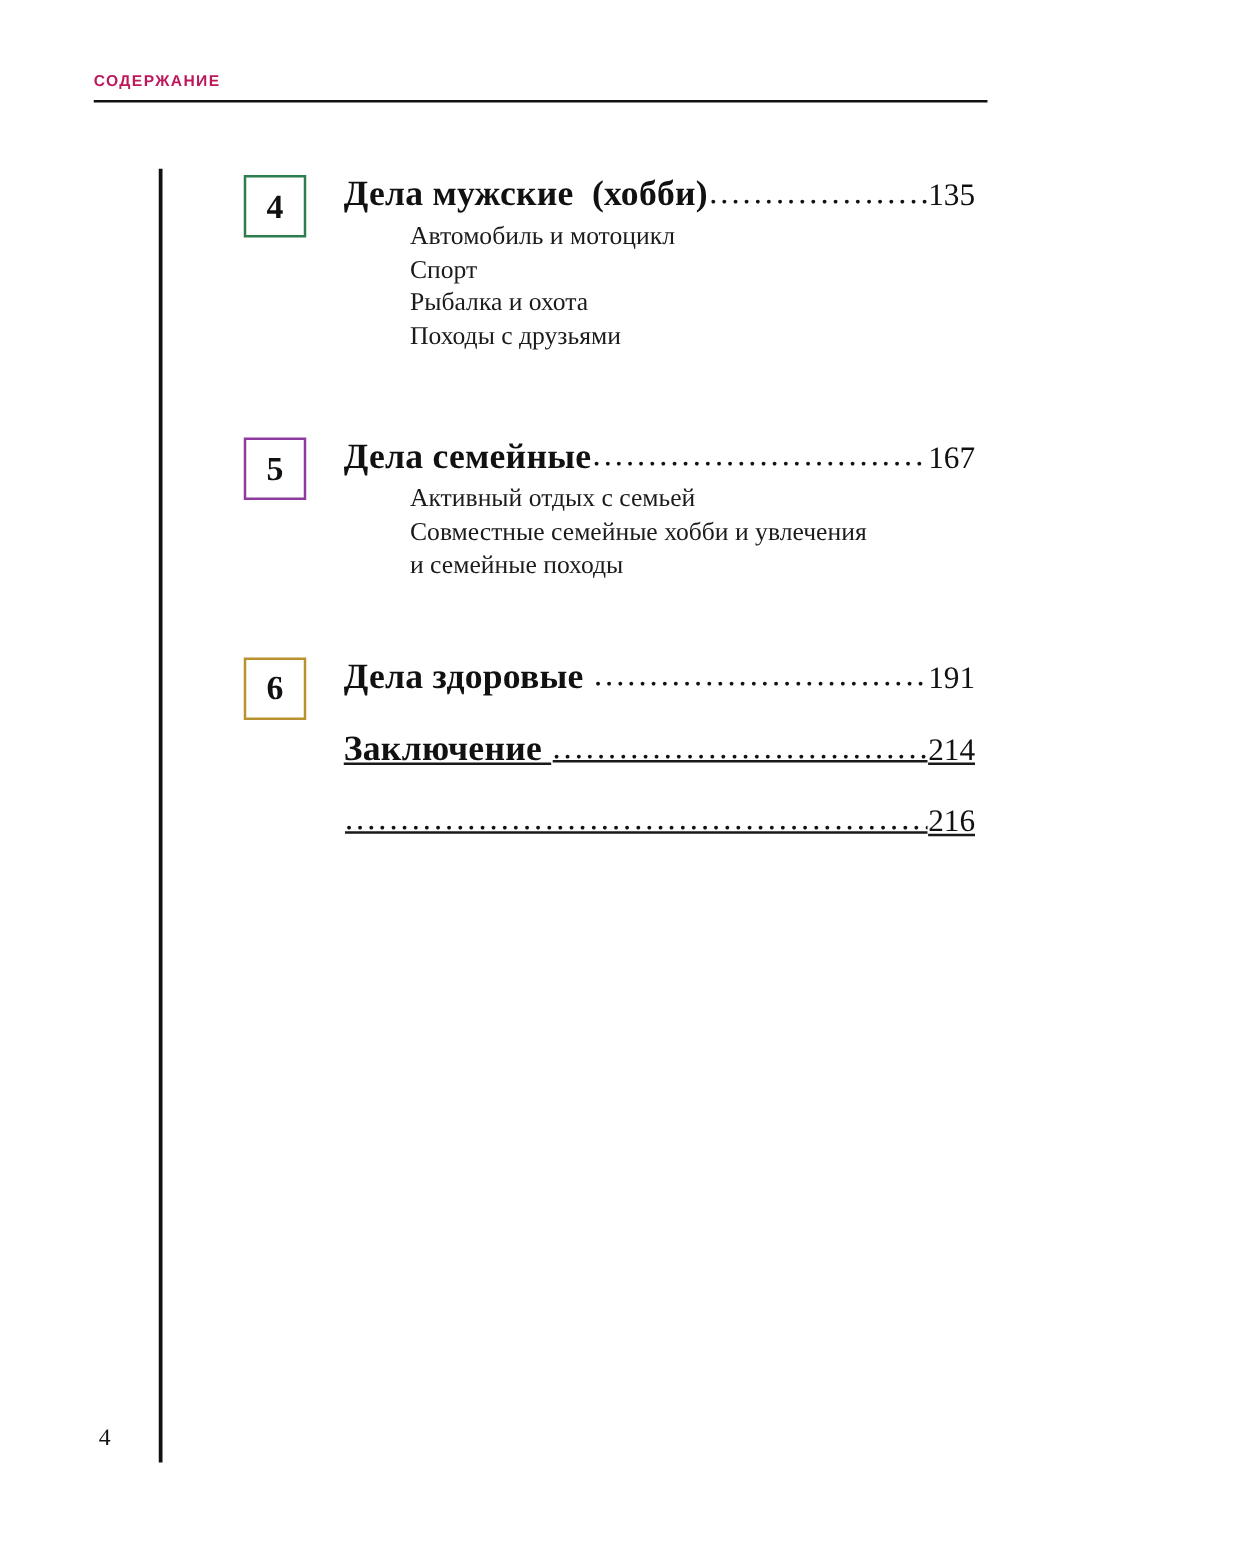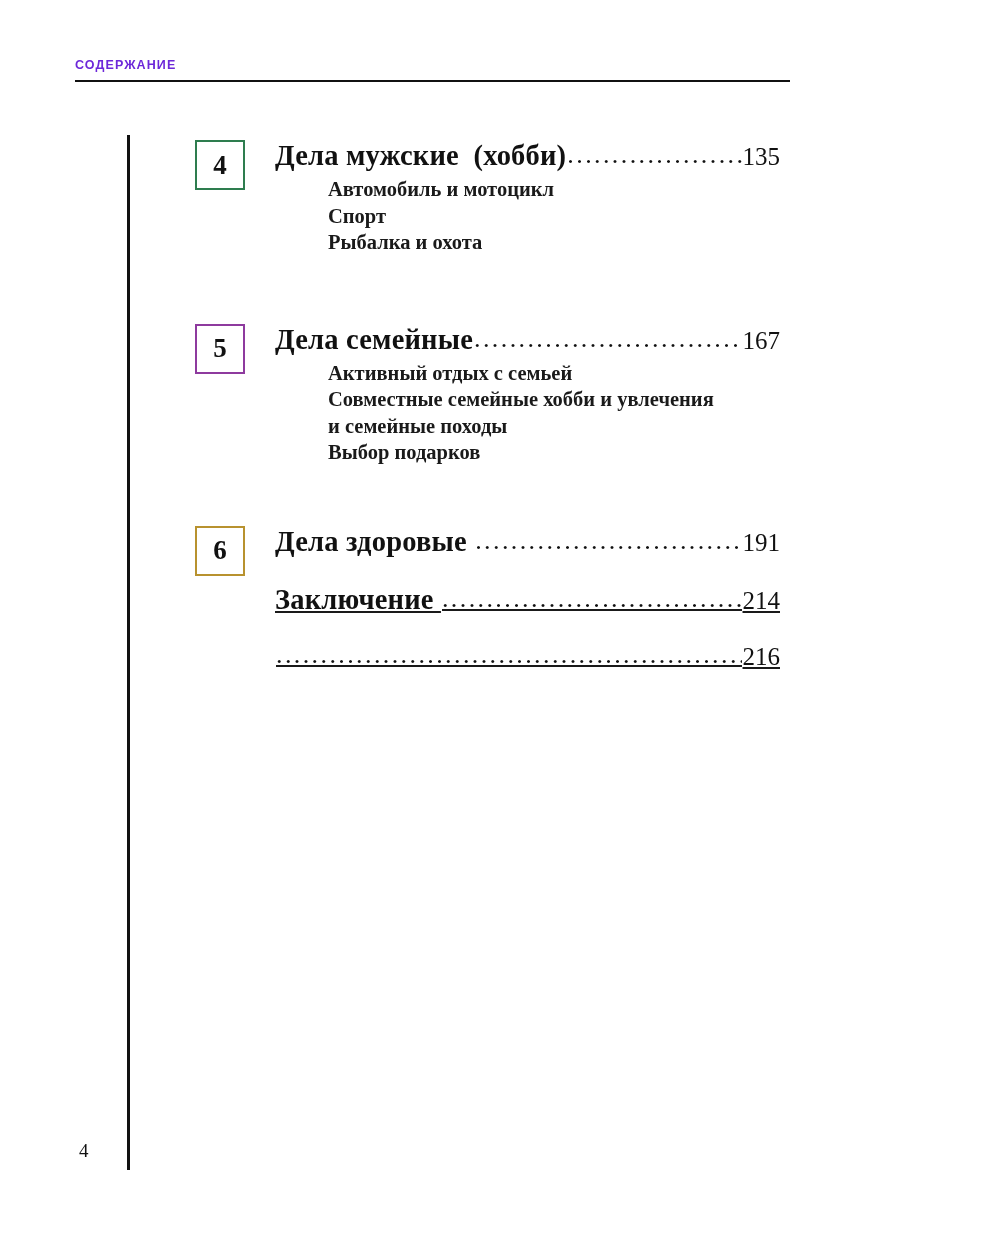--- a/index.html
+++ b/index.html
@@ -21,21 +21,21 @@
     position: absolute;
     left: 75px;
     top: 58px;
     width: 715px;
   }
   .header-label {
     font-family: "Liberation Sans", sans-serif;
     font-weight: bold;
     font-size: 12.5px;
     letter-spacing: 1.1px;
-    color: #6d28d9;
+    color: #be185d;
     text-transform: uppercase;
     padding-bottom: 8px;
   }
   .header-rule {
     border-bottom: 2.5px solid #111111;
     width: 715px;
   }
 
   
   .vrule {
@@ -115,21 +115,20 @@
 
   .sublist {
     margin-top: 4px;
     margin-left: 53px;
   }
   .sublist div {
     font-family: "Liberation Serif", serif;
     font-size: 20.5px;
     line-height: 26.5px;
     color: #1a1a1a;
-    font-weight: bold;
   }
 
   
   .entry-simple {
     margin-left: 80px;
     margin-top: 26px;
     text-decoration: underline;
   }
 
   .spacer-1 { height: 58px; }
@@ -162,39 +161,39 @@
     <div class="entry-body">
       <div class="title-line">
         <span class="title-text">Дела мужские  (хобби)</span>
         <span class="dots">............................................................</span>
         <span class="page-num">135</span>
       </div>
       <div class="sublist">
         <div>Автомобиль и мотоцикл</div>
         <div>Спорт</div>
         <div>Рыбалка и охота</div>
+        <div>Походы с друзьями</div>
       </div>
     </div>
   </div>
 
   <div class="spacer-1"></div>
 
   <div class="entry">
     <div class="num-box" style="border-color:#8e3a9e">5</div>
     <div class="entry-body">
       <div class="title-line">
         <span class="title-text">Дела семейные</span>
         <span class="dots">............................................................</span>
         <span class="page-num">167</span>
       </div>
       <div class="sublist">
         <div>Активный отдых с семьей</div>
         <div>Совместные семейные хобби и увлечения</div>
         <div>и семейные походы</div>
-        <div>Выбор подарков</div>
       </div>
     </div>
   </div>
 
   <div class="spacer-2"></div>
 
   <div class="entry">
     <div class="num-box" style="border-color:#b8922f">6</div>
     <div class="entry-body">
       <div class="title-line">

